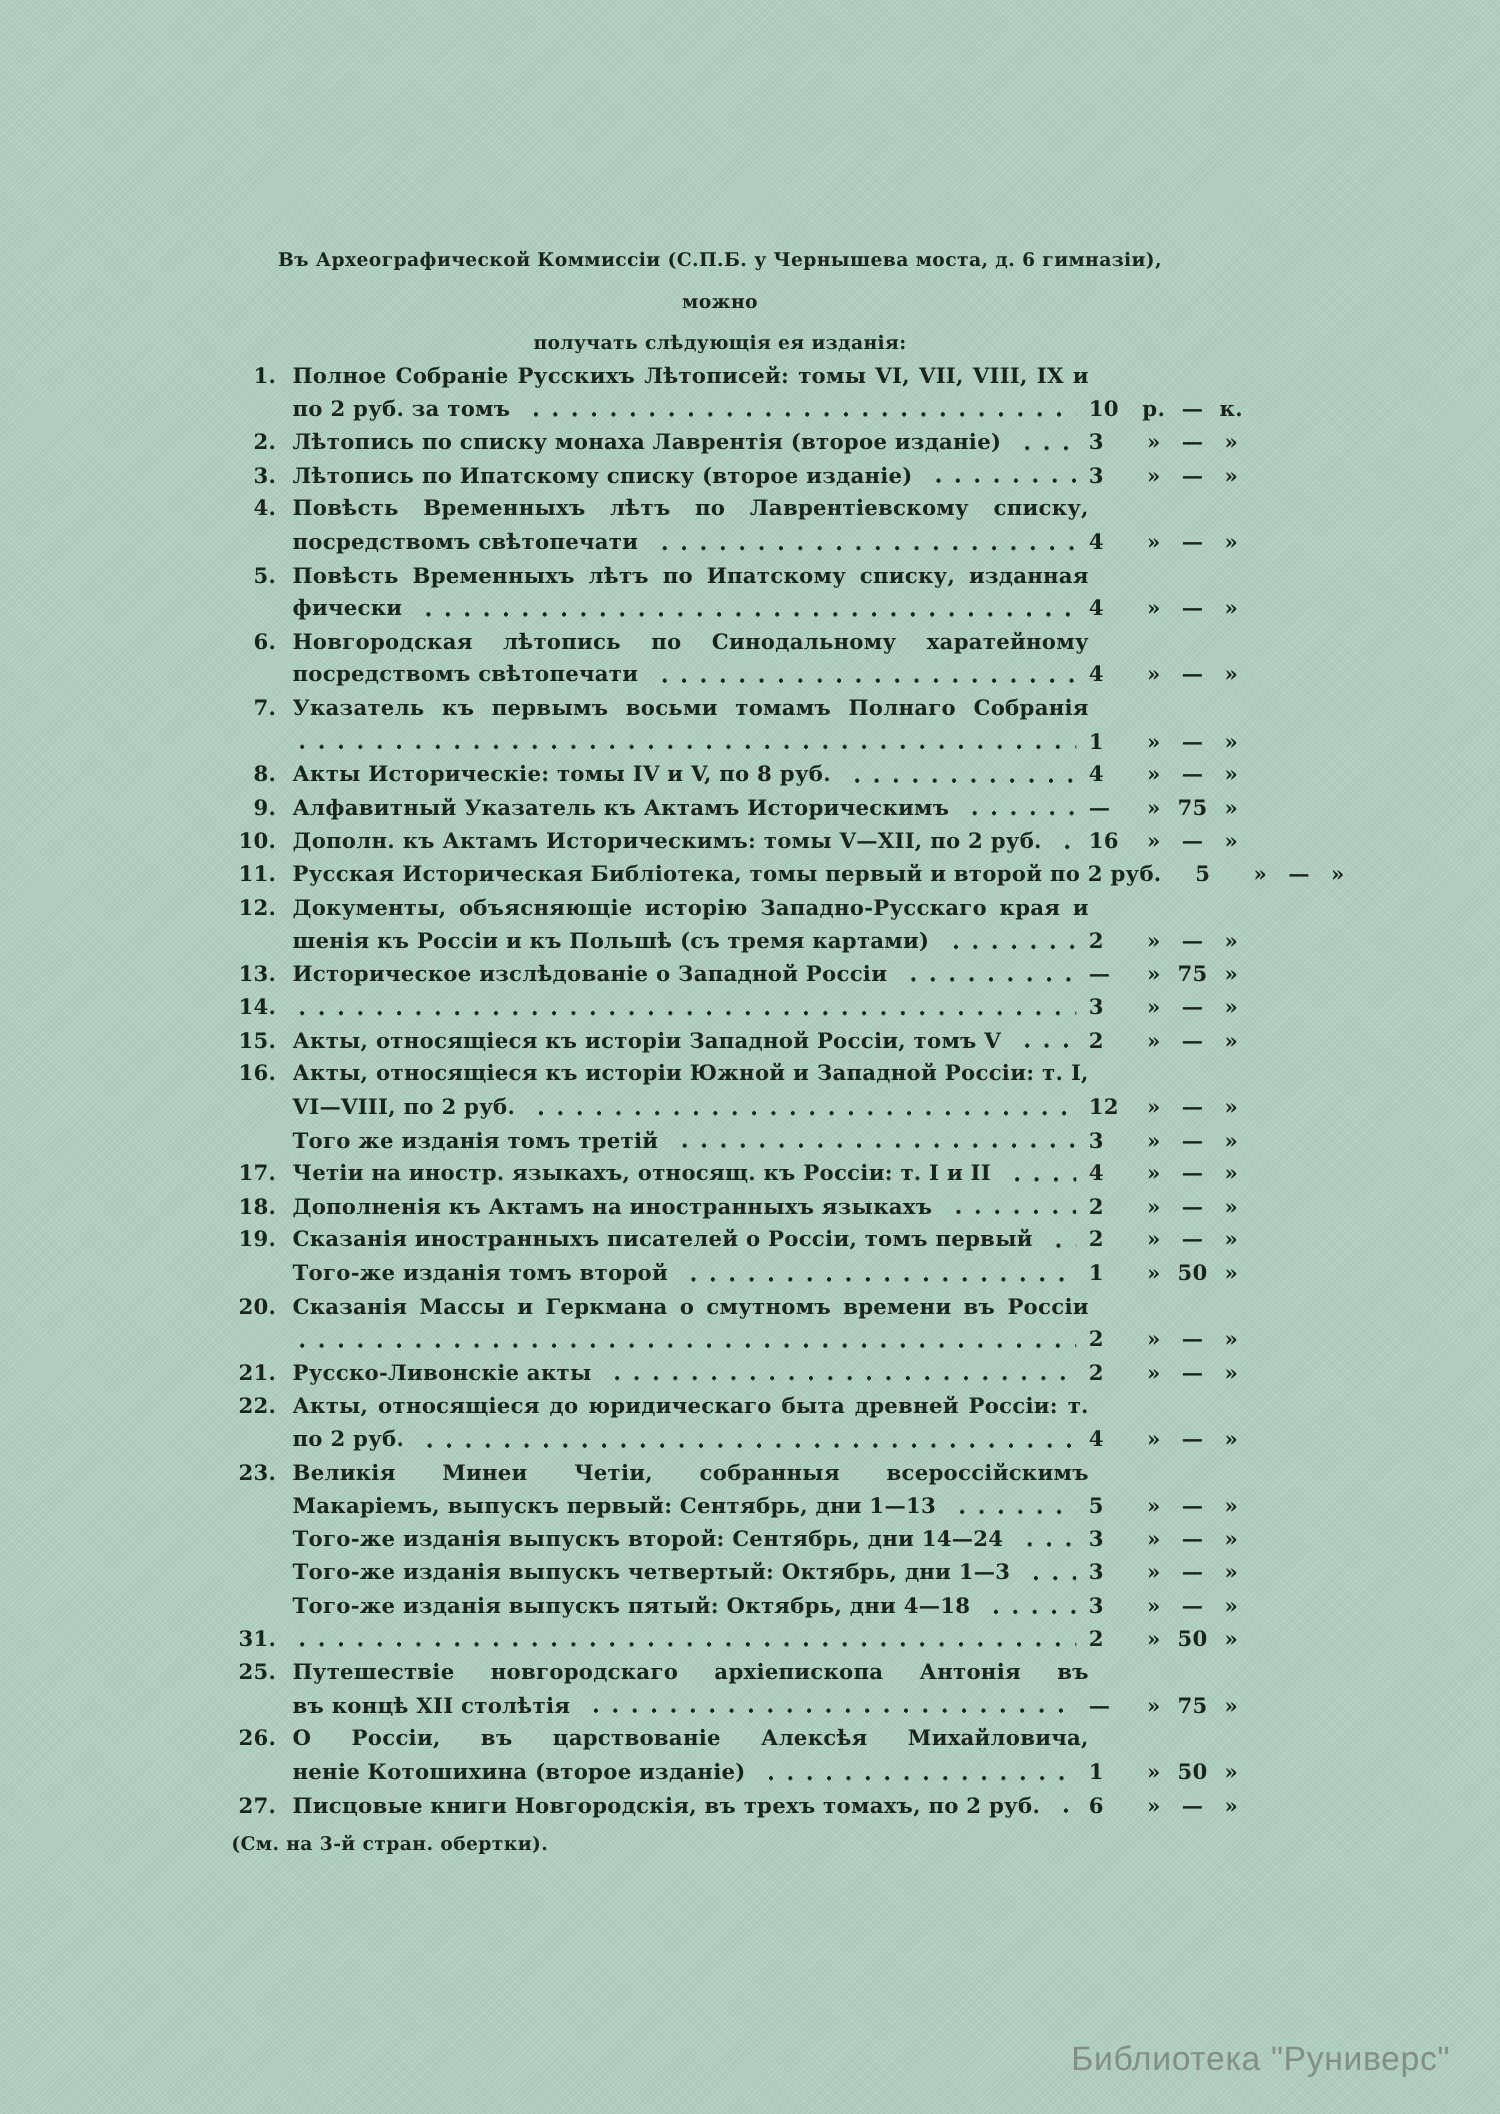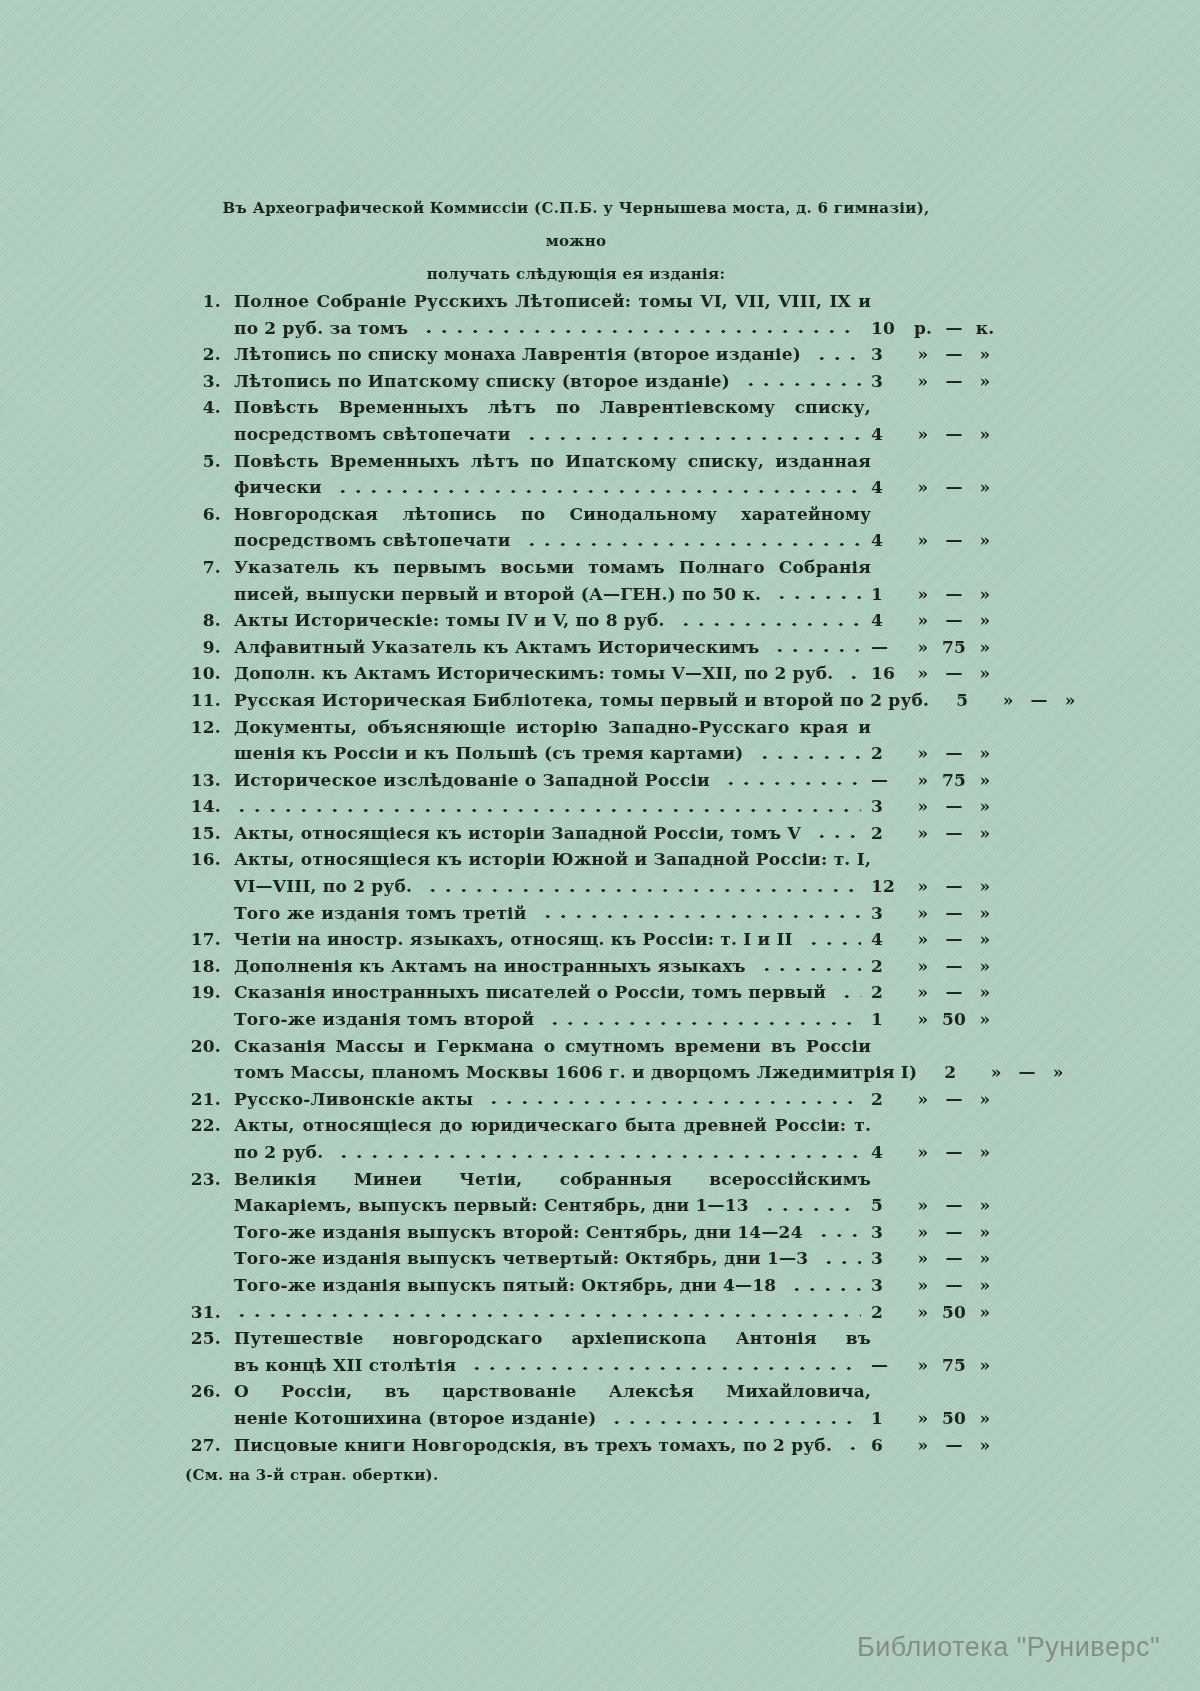--- a/index.html
+++ b/index.html
@@ -148,21 +148,20 @@
       <div class="row">
         <span class="num">7.</span>
         <span class="txt just">Указатель къ первымъ восьми томамъ Полнаго Собранія Русскихъ Лѣто-</span>
         <span class="rub"></span>
         <span class="unit"></span>
         <span class="kop"></span>
         <span class="unit"></span>
       </div>
       <div class="row">
         <span class="num"></span>
-        <span class="txt">писей, выпуски первый и второй (А—ГЕН.) по 50 к.</span>
         <span class="lead"></span>
         <span class="rub">1</span>
         <span class="unit">»</span>
         <span class="kop">—</span>
         <span class="unit">»</span>
       </div>
       <div class="row">
         <span class="num">8.</span>
         <span class="txt">Акты Историческіе: томы IV и V, по 8 руб.</span>
         <span class="lead"></span>
@@ -306,21 +305,20 @@
       <div class="row">
         <span class="num">20.</span>
         <span class="txt just">Сказанія Массы и Геркмана о смутномъ времени въ Россіи (съ портре-</span>
         <span class="rub"></span>
         <span class="unit"></span>
         <span class="kop"></span>
         <span class="unit"></span>
       </div>
       <div class="row">
         <span class="num"></span>
-        <span class="txt">томъ Массы, планомъ Москвы 1606 г. и дворцомъ Лжедимитрія I)</span>
         <span class="lead"></span>
         <span class="rub">2</span>
         <span class="unit">»</span>
         <span class="kop">—</span>
         <span class="unit">»</span>
       </div>
       <div class="row">
         <span class="num">21.</span>
         <span class="txt">Русско-Ливонскіе акты</span>
         <span class="lead"></span>

